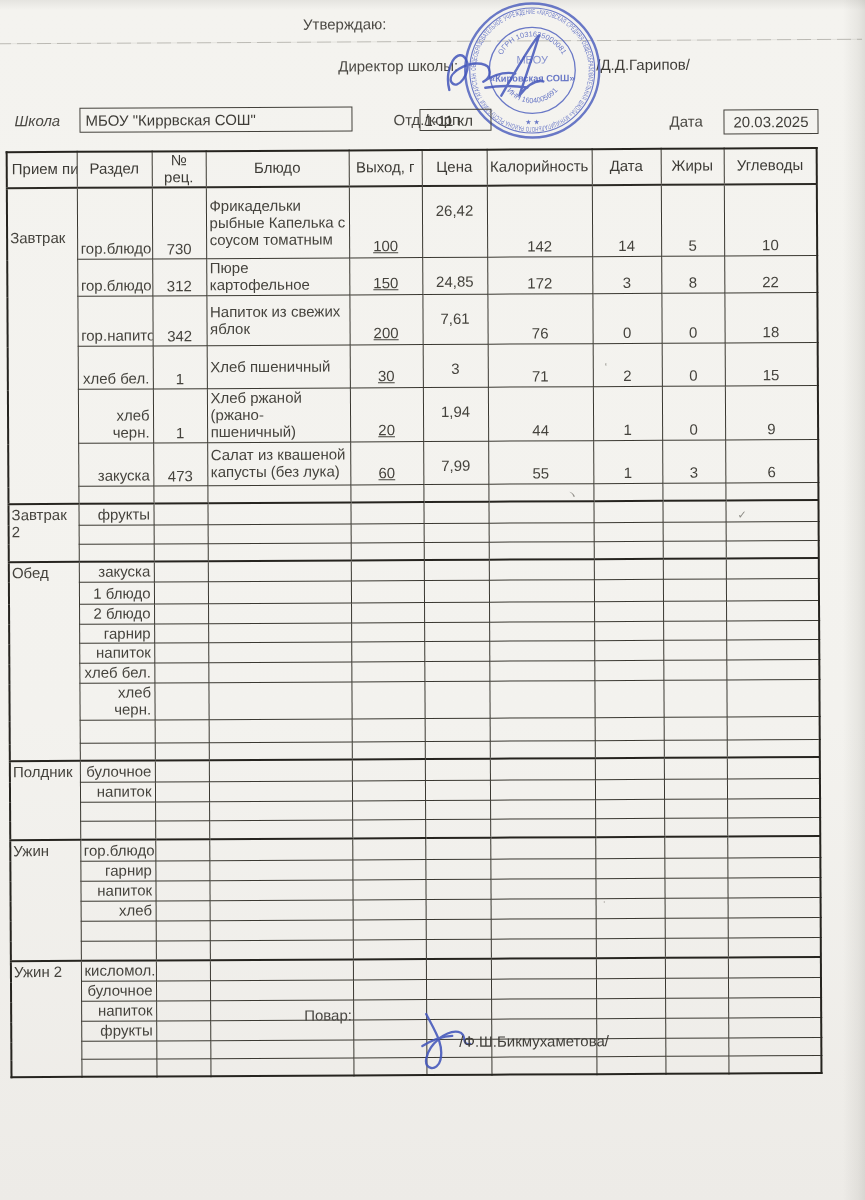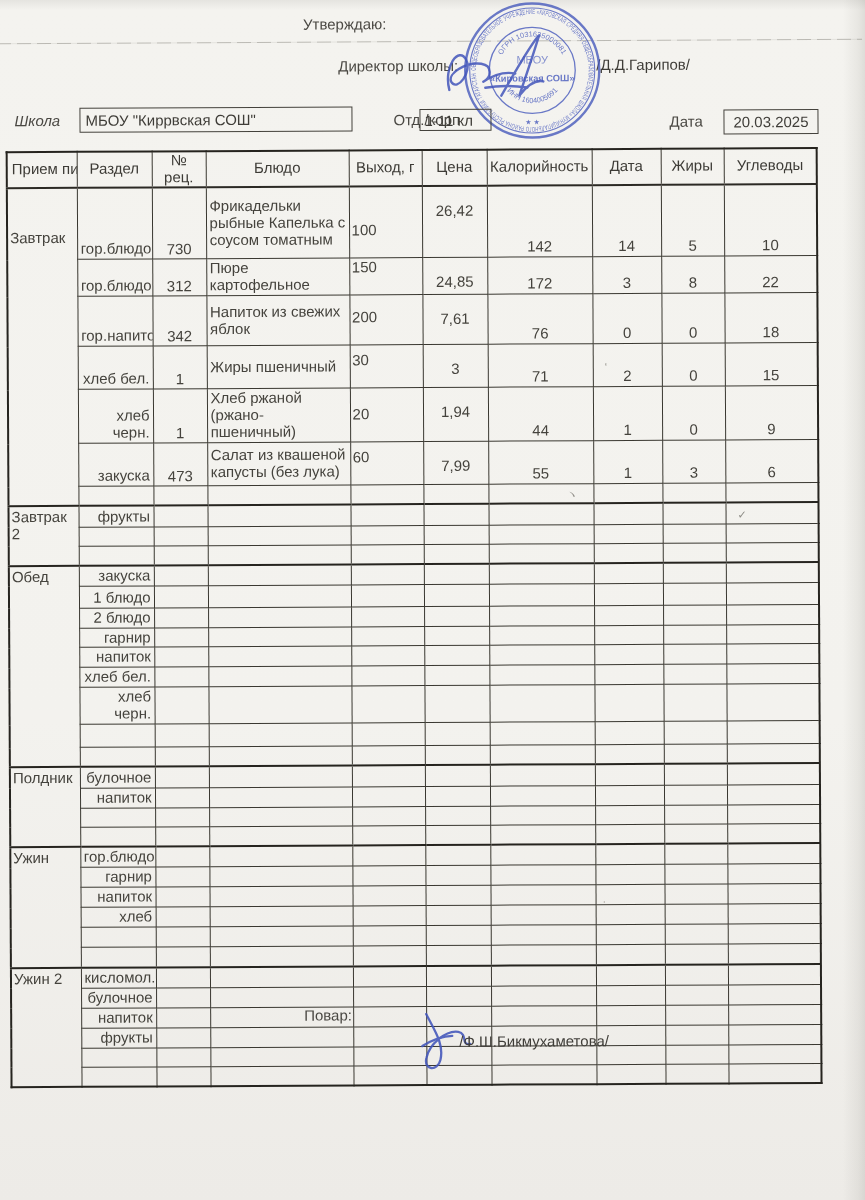--- a/index.html
+++ b/index.html
@@ -25,21 +25,21 @@
   th,td{border:1.3px solid #3a3831;overflow:hidden;font-size:15px;color:#45433d;
     padding:0 2px;line-height:1.13;}
   th{height:23px;font-weight:400;text-align:center;border-bottom:2px solid #2c2a25;color:#3d3b36;}
   th.first{text-align:center;white-space:nowrap;text-indent:-4px;padding-left:8px;}
   tr.section-start td{border-top:2.4px solid #26241f;}
   td.meal{vertical-align:top;text-align:left;padding:2px 2px;}
   td.meal-0{padding-top:41px;}
   td.c-razdel{vertical-align:bottom;text-align:right;padding:1px 3px;}
   td.c-rec{vertical-align:bottom;text-align:center;}
   td.c-dish{vertical-align:middle;text-align:left;padding:1px 3px;}
-  td.c-out{vertical-align:bottom;text-align:left;padding-bottom:18px;}
+  td.c-out{vertical-align:bottom;text-align:center;padding-bottom:2px;text-decoration:underline;}
   td.c-price{vertical-align:top;text-align:center;padding-top:16px;}
   td.c-kcal,td.c-protein,td.c-fat,td.c-carbs{vertical-align:bottom;text-align:center;padding-bottom:1px;}
   
   #stamp{position:absolute;left:464px;top:0px;opacity:.78;}
   #dir-sign{position:absolute;left:438px;top:28px;opacity:.85;}
   #cook-sign{position:absolute;left:396px;top:1006px;opacity:.88;}
   .artifact{position:absolute;color:#6d6b64;font-size:11px;opacity:.75;}
 </style>
 </head>
 <body>
@@ -152,21 +152,21 @@
           <td class="c-out">200</td>
           <td class="c-price">7,61</td>
           <td class="c-kcal">76</td>
           <td class="c-protein">0</td>
           <td class="c-fat">0</td>
           <td class="c-carbs">18</td>
         </tr>
         <tr style="height: 43px;">
           <td class="c-razdel">хлеб бел.</td>
           <td class="c-rec">1</td>
-          <td class="c-dish">Жиры пшеничный</td>
+          <td class="c-dish">Хлеб пшеничный</td>
           <td class="c-out">30</td>
           <td class="c-price">3</td>
           <td class="c-kcal">71</td>
           <td class="c-protein">2</td>
           <td class="c-fat">0</td>
           <td class="c-carbs">15</td>
         </tr>
         <tr style="height: 42px;">
           <td class="c-razdel">хлеб черн.</td>
           <td class="c-rec">1</td>

